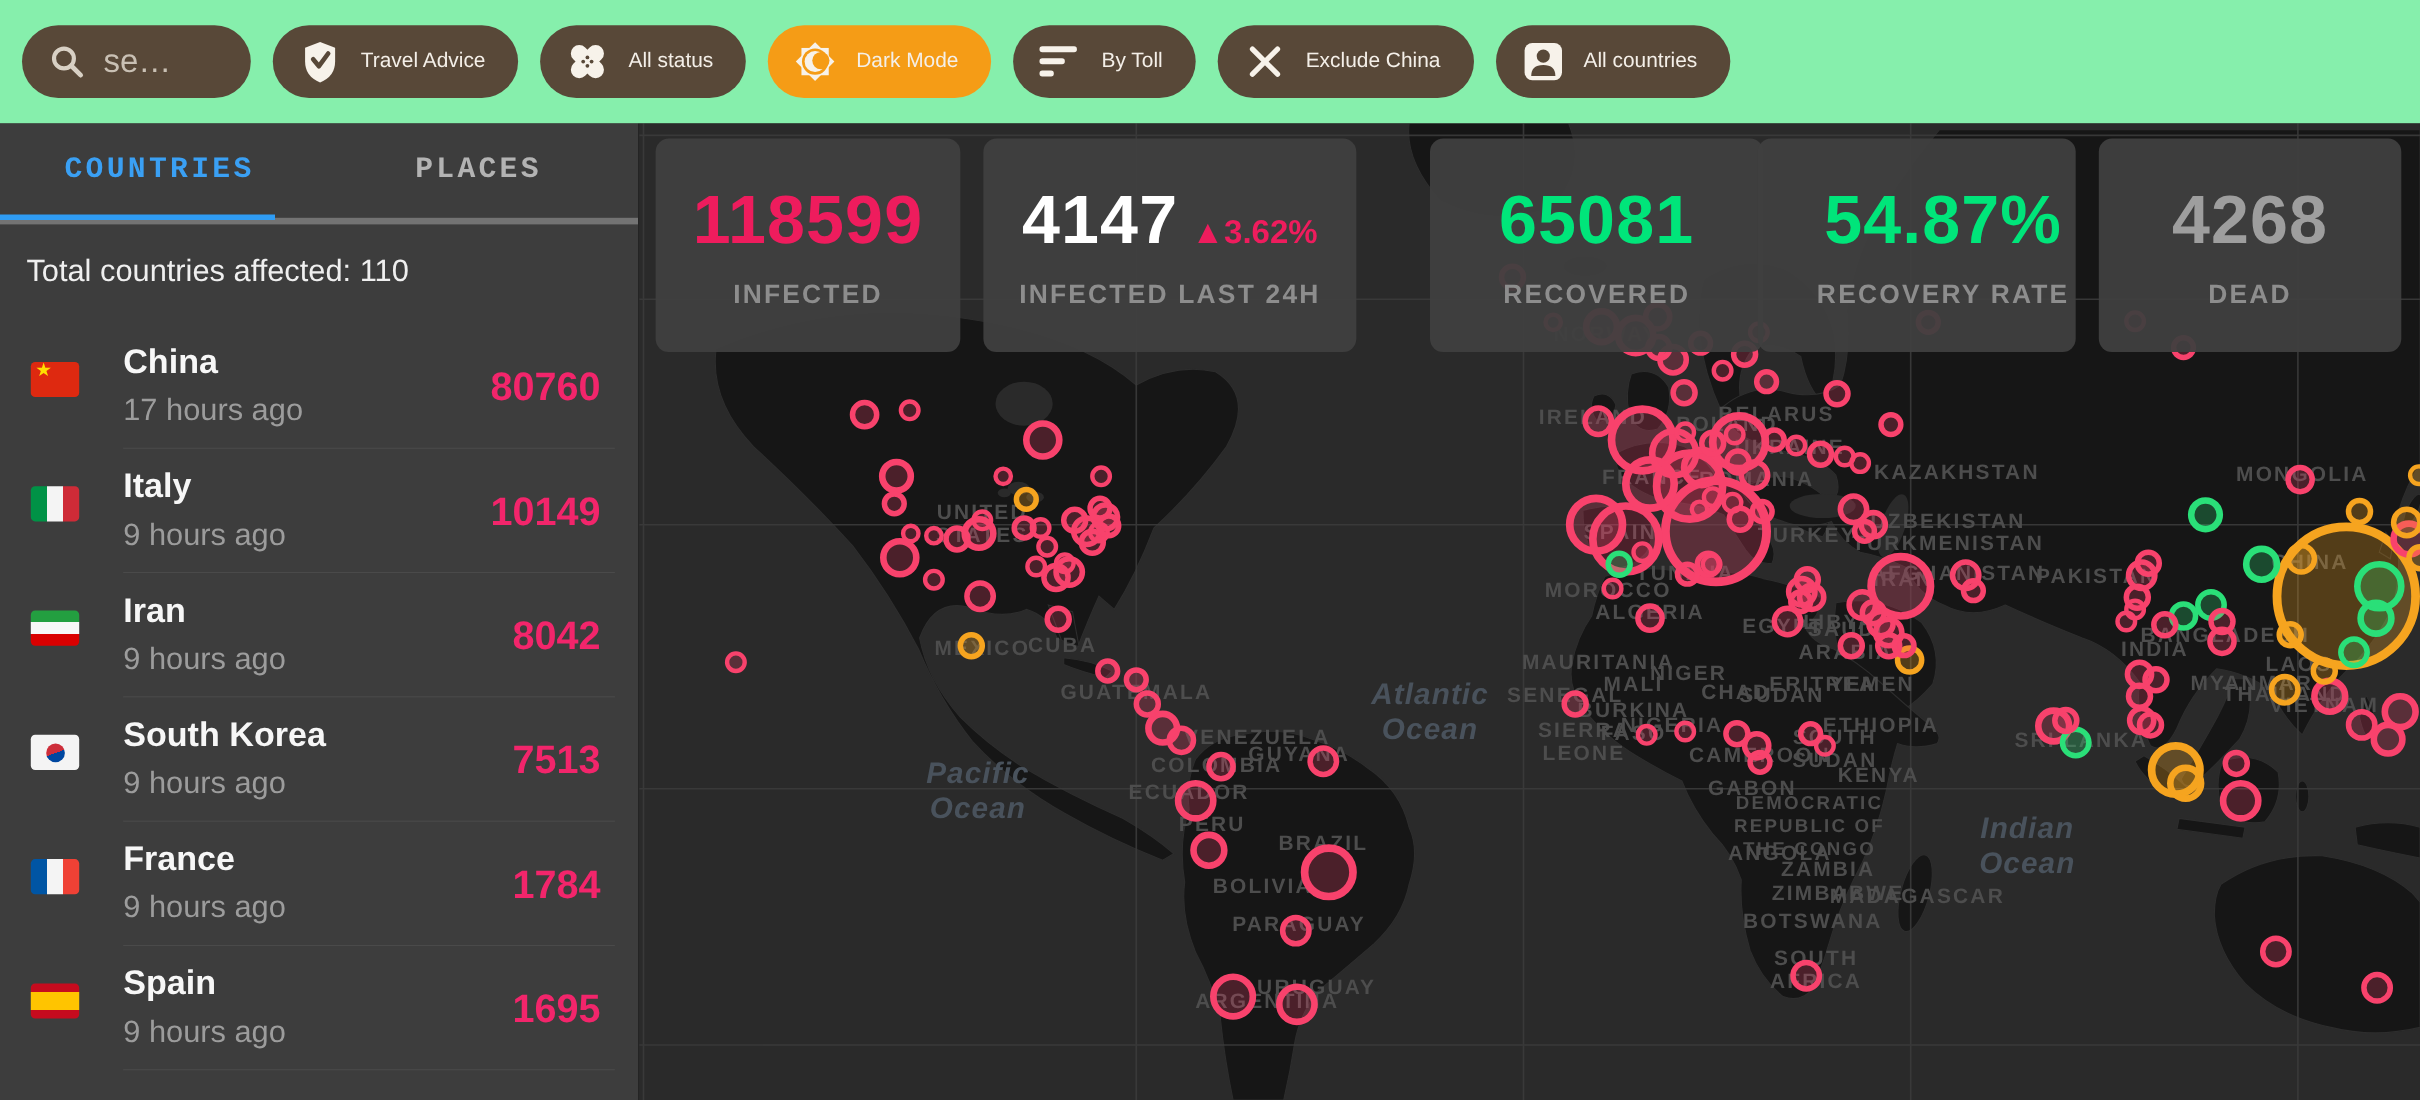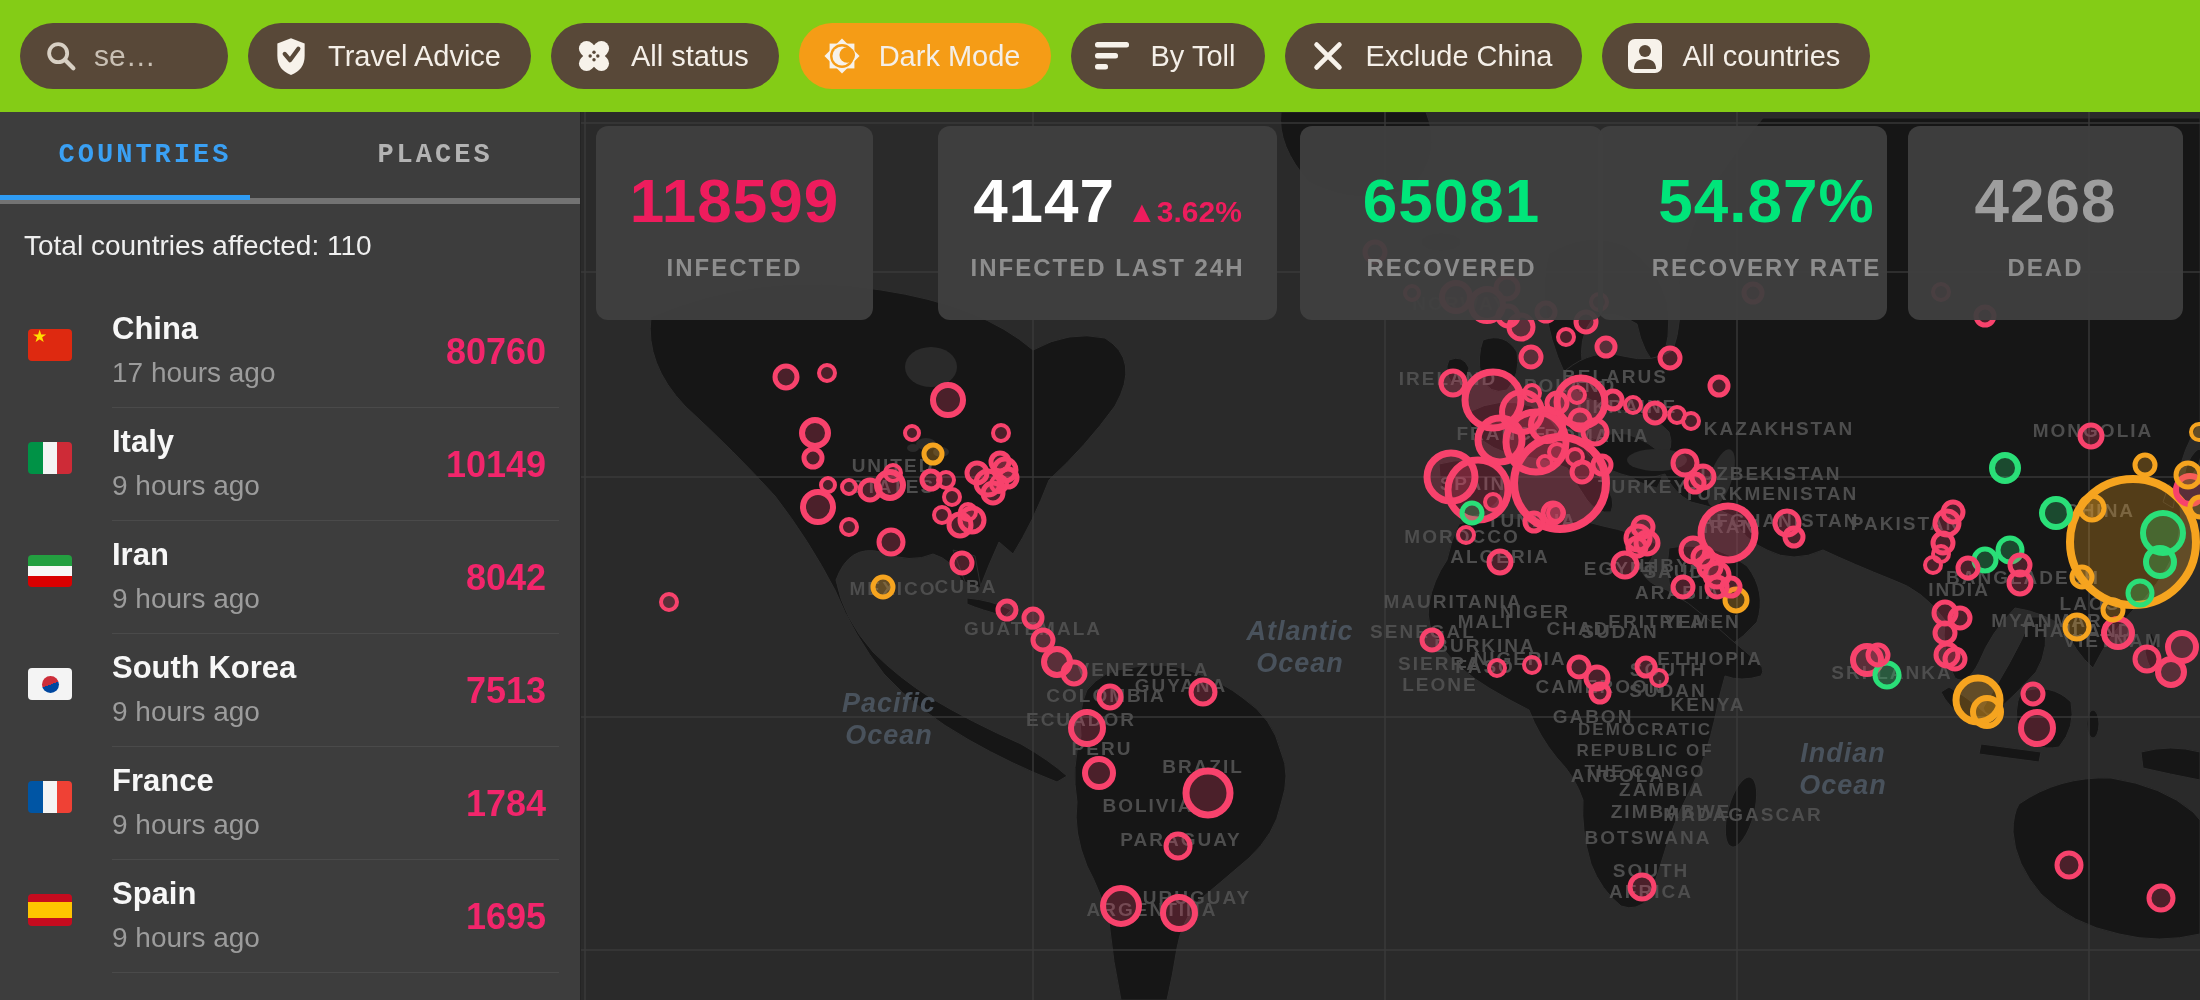--- a/index.html
+++ b/index.html
@@ -1,30 +1,30 @@
 <!DOCTYPE html>
 <html><head>
 <meta charset="utf-8">
 <style>
   * { box-sizing: border-box; margin: 0; padding: 0; }
   html,body { width:2200px; height:1000px; overflow:hidden; background:#2a2a2a;
     font-family:"Liberation Sans", sans-serif; }
 
   
   .topbar { position:absolute; left:0; top:0; width:2200px; height:112px;
-    background:#84cc16; display:flex; align-items:center; gap:20px; padding:0 20px; z-index:50; }
+    background:#86efac; display:flex; align-items:center; gap:20px; padding:0 20px; z-index:50; }
   .searchpill { width:208px; height:66px; border-radius:33px; background:#584838;
     display:flex; align-items:center; padding:0 20px; gap:12px; flex:none; }
   .searchpill input { background:transparent; border:none; outline:none; width:110px;
     font-size:30px; color:#efe8df; font-family:"Liberation Sans",sans-serif; }
   .searchpill input::placeholder { color:#c9c0b4; }
   .tb-btn { height:66px; border-radius:33px; background:#584838; display:flex;
     align-items:center; gap:16px; padding:0 30px 0 22px; cursor:pointer; flex:none; }
   .tb-btn.active { background:#f59c16; }
-  .tb-btn .lbl { font-size:29px; color:#f4efe8; white-space:nowrap; }
+  .tb-btn .lbl { font-size:19px; color:#f4efe8; white-space:nowrap; }
   .tb-icon { width:42px; height:42px; display:flex; align-items:center; justify-content:center; }
   .tb-icon svg { display:block; }
 
   
   .sidebar { position:absolute; left:0; top:112px; width:581px; height:888px;
     background:#3d3d3d; z-index:40; border-right:1px solid #242424; }
   .side-tabs { position:relative; height:92px; display:flex; border-bottom:6px solid #737373;font-family:Liberation Mono, monospace; }
   .side-tab { flex:1; display:flex; align-items:center; justify-content:center;
     font-size:27px; font-weight:bold; letter-spacing:3px; color:#b3b3b3; cursor:pointer; }
   .side-tab.active { color:#3aa0f4; }
@@ -205,21 +205,21 @@
     </div>
 </div>
 
 <div id="stat-cards">
     <div class="stat-card" style="left: 596px; width: 277px;">
       <div class="stat-value-row">
         <span class="stat-value" style="color: rgb(238, 28, 93);">118599</span>
       </div>
       <div class="stat-label">INFECTED</div>
     </div>
-    <div class="stat-card" style="left: 894px; width: 339px; margin-left: 44px;">
+    <div class="stat-card" style="left: 894px; width: 339px;">
       <div class="stat-value-row">
         <span class="stat-value" style="color: rgb(255, 255, 255);">4147</span>
         <span class="stat-delta">▲3.62%</span>
       </div>
       <div class="stat-label">INFECTED LAST 24H</div>
     </div>
     <div class="stat-card" style="left: 1300px; width: 303px;">
       <div class="stat-value-row">
         <span class="stat-value" style="color: rgb(0, 229, 122);">65081</span>
       </div>

